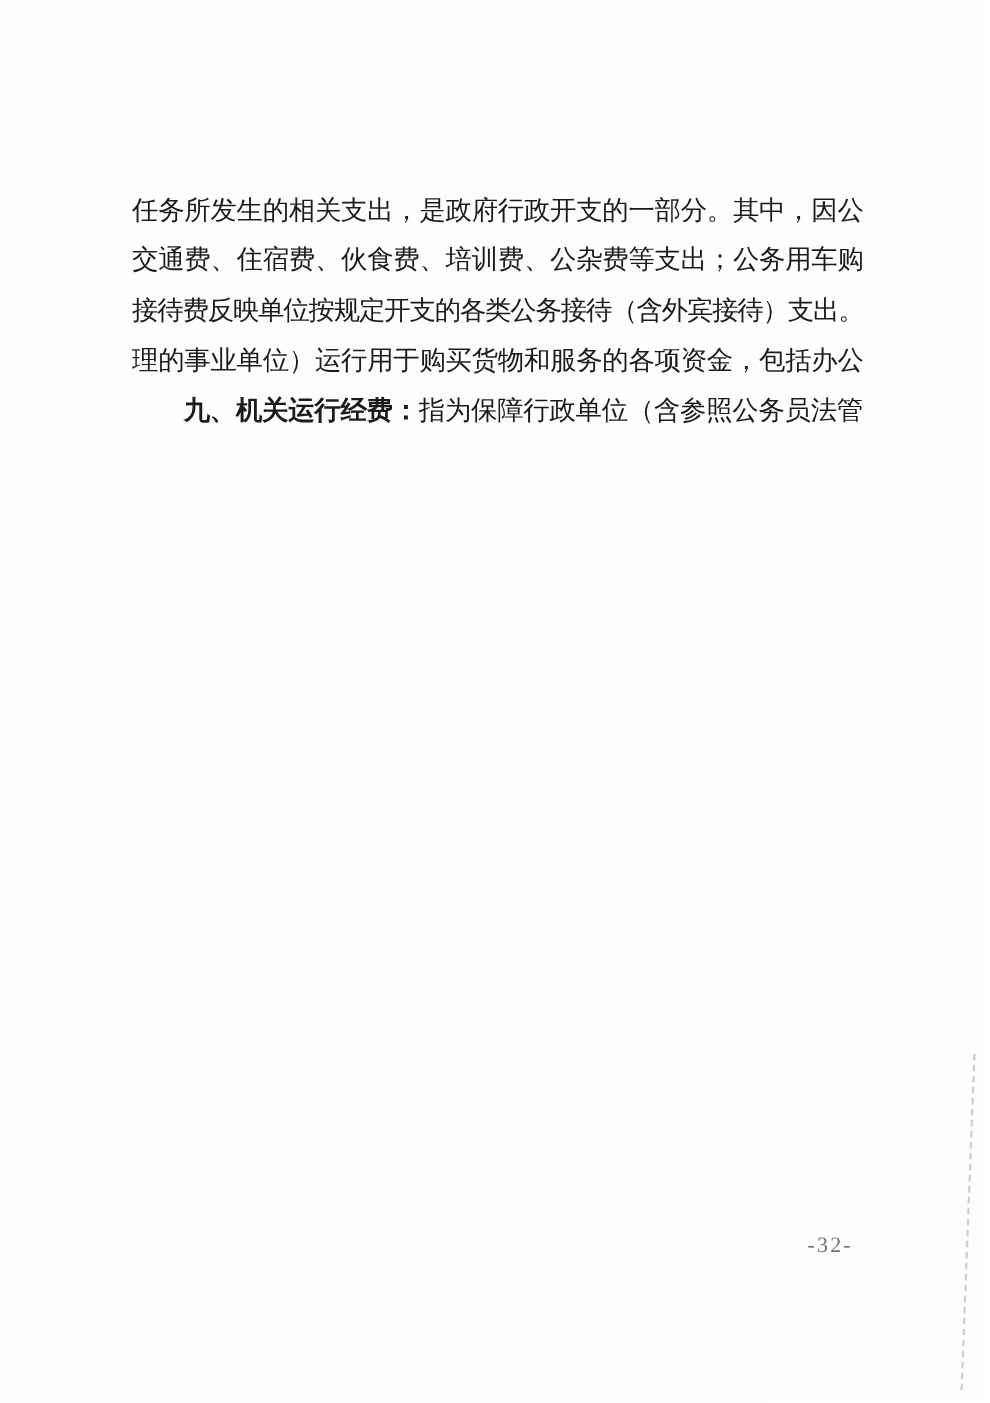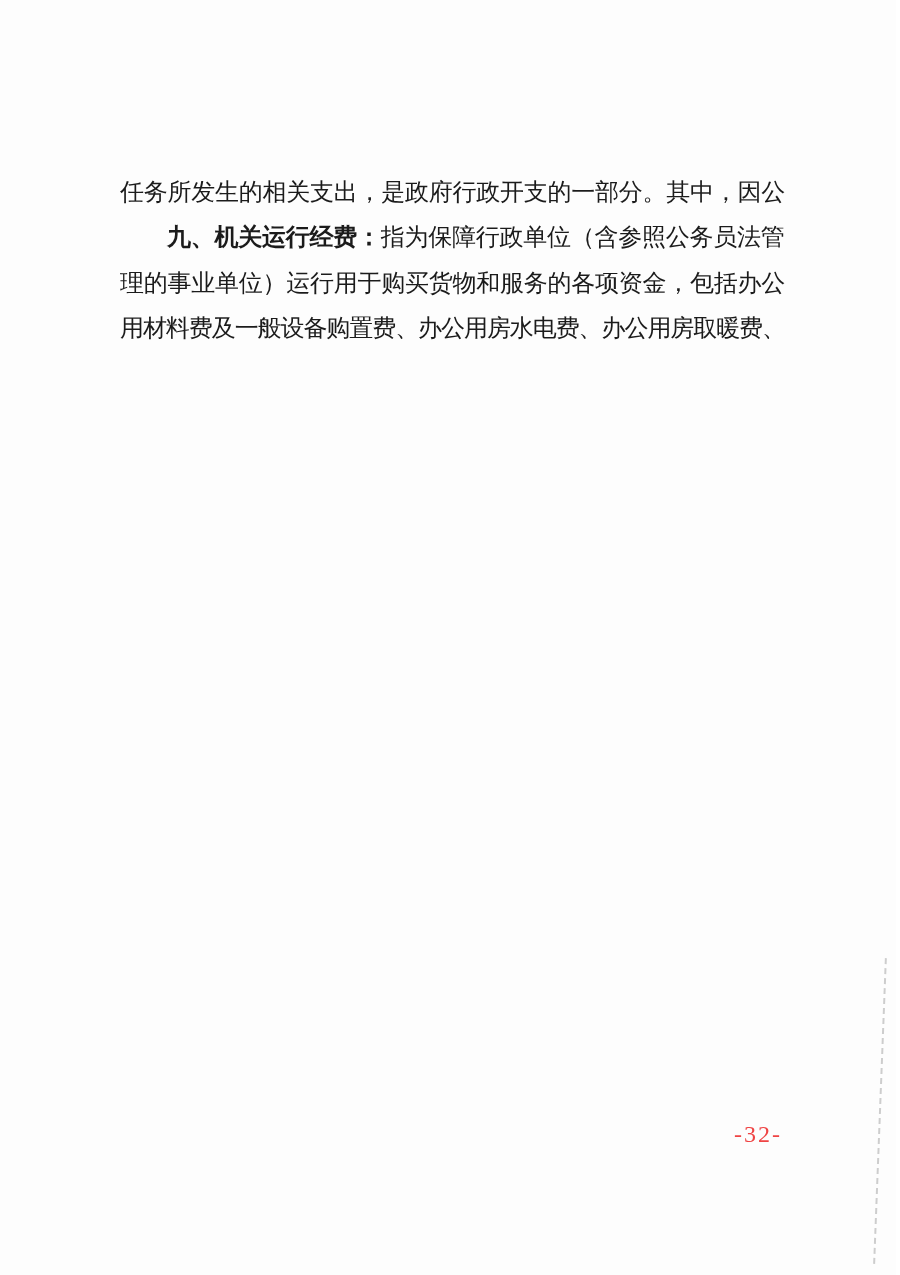--- a/index.html
+++ b/index.html
@@ -35,49 +35,50 @@
   .line.indent {
     padding-left: 47px;
   }
   .lead {
     font-weight: 700;
   }
   .page-number {
     position: absolute;
     left: 734px;
     top: 1121px;
-    font-size: 24px;
+    font-size: 20px;
     letter-spacing: 2px;
-    color: #ef4444;
+    color: #737373;
   }
   .fold-line {
     position: absolute;
     left: 879px;
     top: 958px;
     height: 306px;
     width: 0;
     border-left: 2px dashed #c2c2c2;
     transform: rotate(2.2deg);
     opacity: 0.8;
   }
 </style>
 </head>
 <body>
 
 <div class="page">
 
   <div class="text-block">
 
     <div class="line">任务所发生的相关支出，是政府行政开支的一部分。其中，因公</div>
+    <div class="line">交通费、住宿费、伙食费、培训费、公杂费等支出；公务用车购</div>
+    <div class="line tight">接待费反映单位按规定开支的各类公务接待（含外宾接待）支出。</div>
 
+    <div class="line">理的事业单位）运行用于购买货物和服务的各项资金，包括办公</div>
     <div class="line indent">
       <span class="lead">九、机关运行经费：</span><span>指为保障行政单位（含参照公务员法管</span>
     </div>
-    <div class="line">理的事业单位）运行用于购买货物和服务的各项资金，包括办公</div>
-    <div class="line tight">用材料费及一般设备购置费、办公用房水电费、办公用房取暖费、</div>
 
   </div>
 
   <div class="page-number">-32-</div>
 
   <div class="fold-line"></div>
 
 </div>
 
 </body></html>

